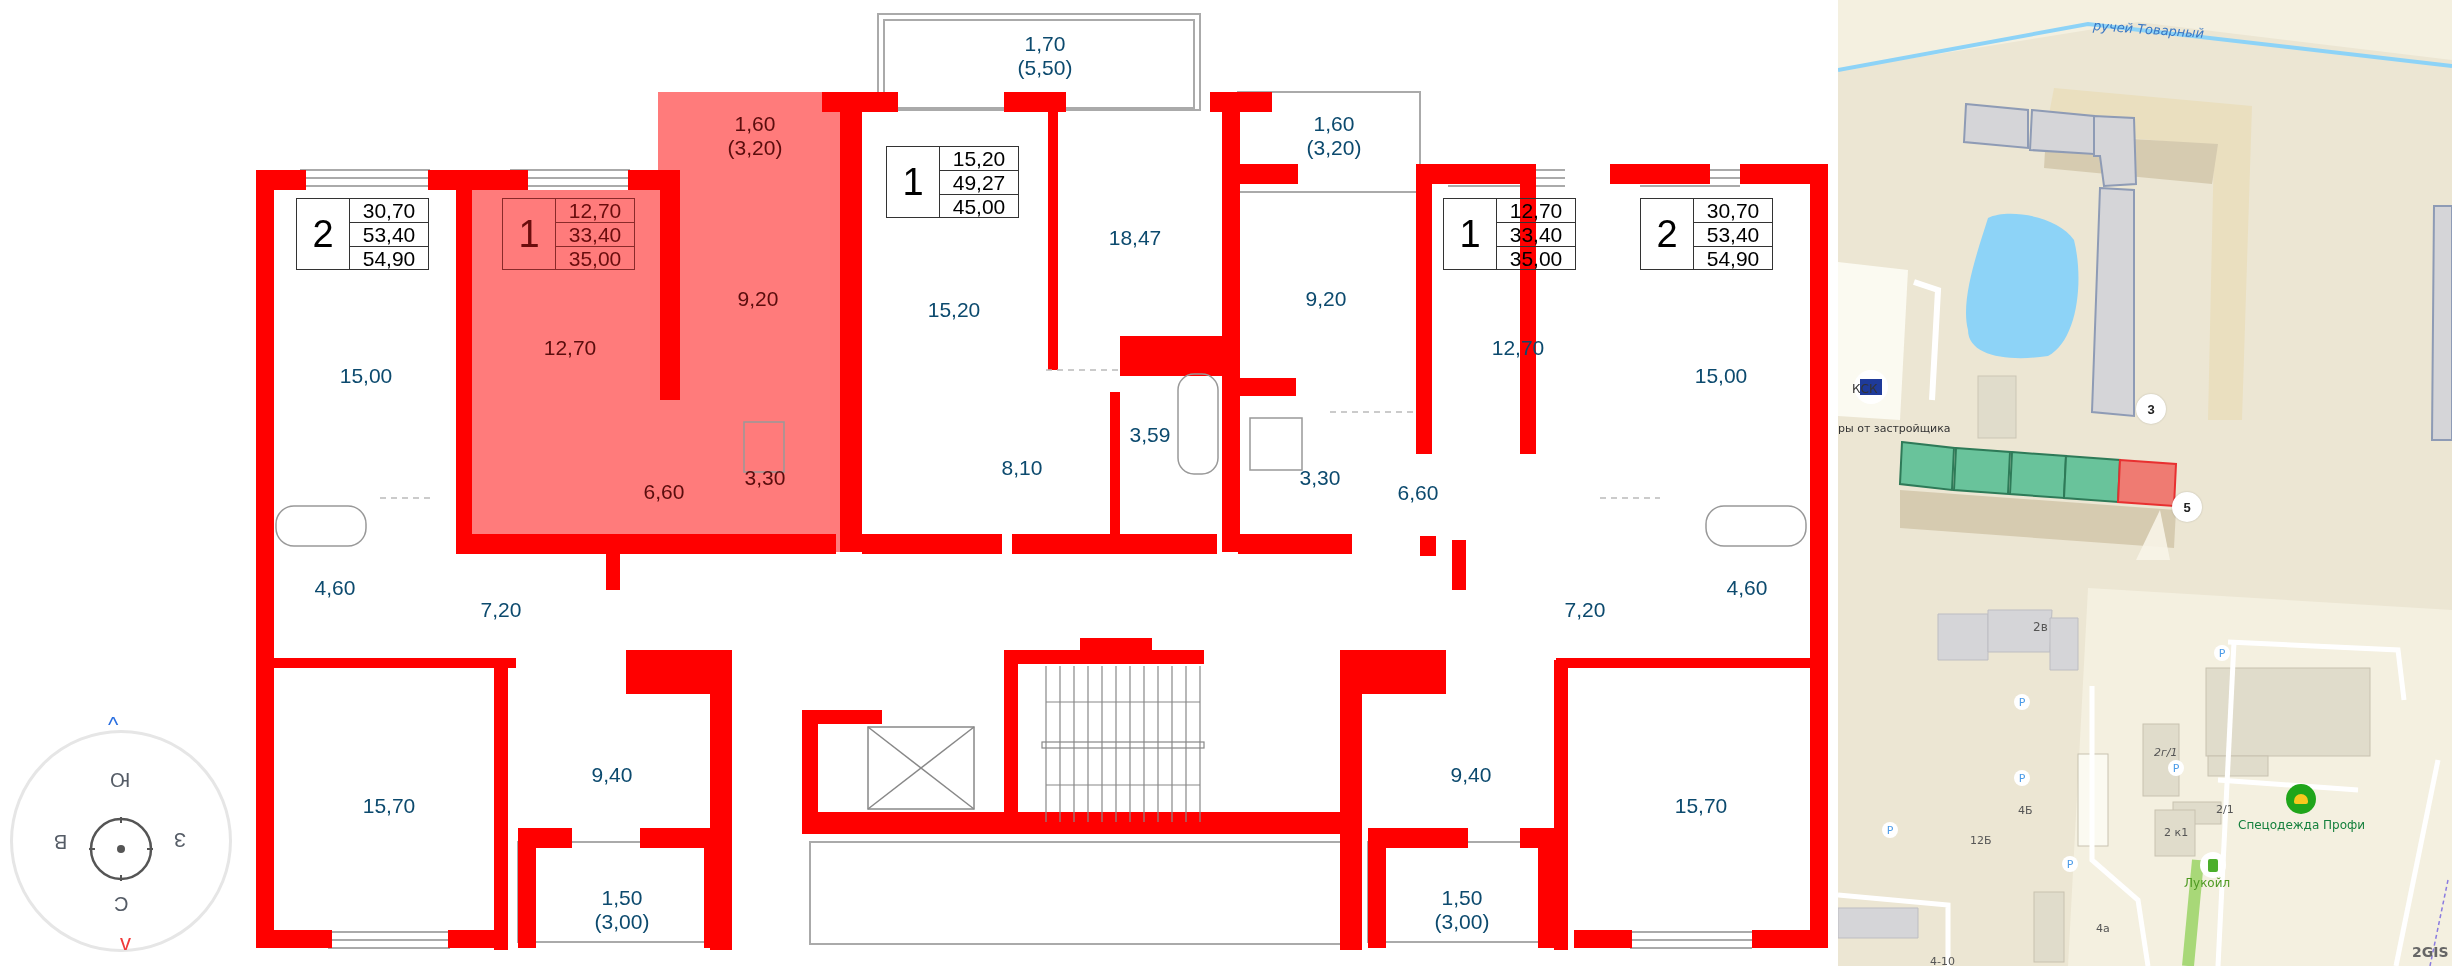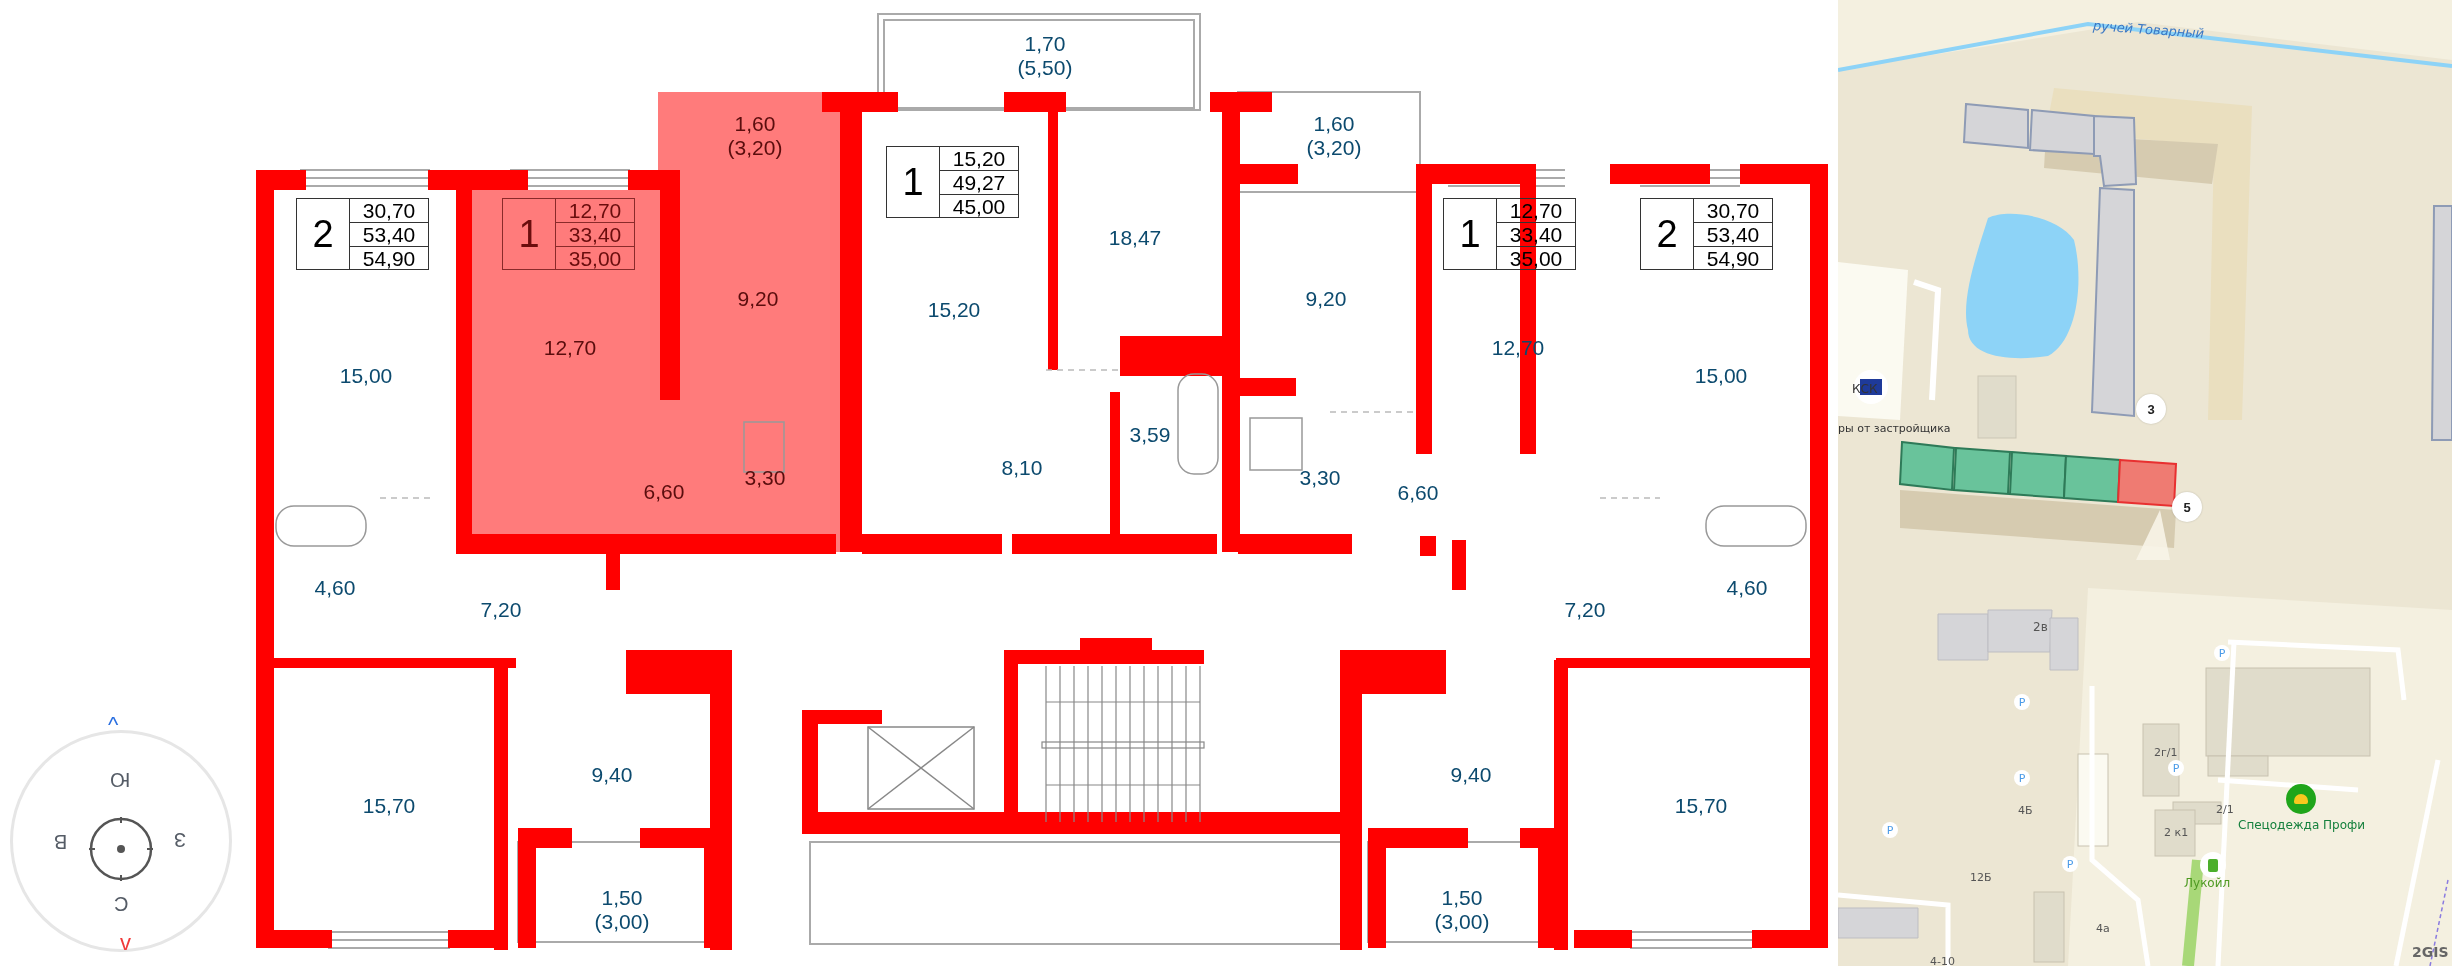--- a/index.html
+++ b/index.html
@@ -341,25 +341,25 @@
   <div style="position:absolute;left:16px;top:370px;width:34px;height:34px;border-radius:50%;background:#fff;display:flex;align-items:center;justify-content:center;">
     <span style="width:22px;height:16px;background:#1e3a9a;display:block;"></span>
   </div>
   <div class="mlabel" style="left:14px;top:382px;font-size:12px;color:#333;">КСК</div>
   <div class="mlabel" style="left:0px;top:422px;font-size:11px;color:#333;">ры от застройщика</div>
 
   <div class="badge" style="left:298px;top:394px;">3</div>
   <div class="badge" style="left:334px;top:492px;">5</div>
 
   <div class="mlabel" style="left:195px;top:620px;font-size:12px;color:#555;">2в</div>
-  <div class="mlabel" style="left:316px;top:746px;font-size:11px;color:#555;">2г/1</div>
+  <div class="mlabel" style="left:316px;top:746px;font-size:11px;color:#555;font-style:italic;">2г/1</div>
   <div class="mlabel" style="left:378px;top:803px;font-size:11px;color:#555;">2/1</div>
   <div class="mlabel" style="left:326px;top:826px;font-size:11px;color:#555;">2 к1</div>
   <div class="mlabel" style="left:180px;top:804px;font-size:11px;color:#555;">4Б</div>
-  <div class="mlabel" style="left:132px;top:834px;font-size:11px;color:#555;margin-top:37px;">12Б</div>
+  <div class="mlabel" style="left:132px;top:834px;font-size:11px;color:#555;">12Б</div>
   <div class="mlabel" style="left:258px;top:922px;font-size:11px;color:#555;">4а</div>
   <div class="mlabel" style="left:92px;top:955px;font-size:11px;color:#555;">4-10</div>
 
   <div class="pin" style="left:176px;top:694px;">P</div>
   <div class="pin" style="left:176px;top:770px;">P</div>
   <div class="pin" style="left:44px;top:822px;">P</div>
   <div class="pin" style="left:224px;top:856px;">P</div>
   <div class="pin" style="left:330px;top:760px;">P</div>
   <div class="pin" style="left:376px;top:645px;">P</div>
 

